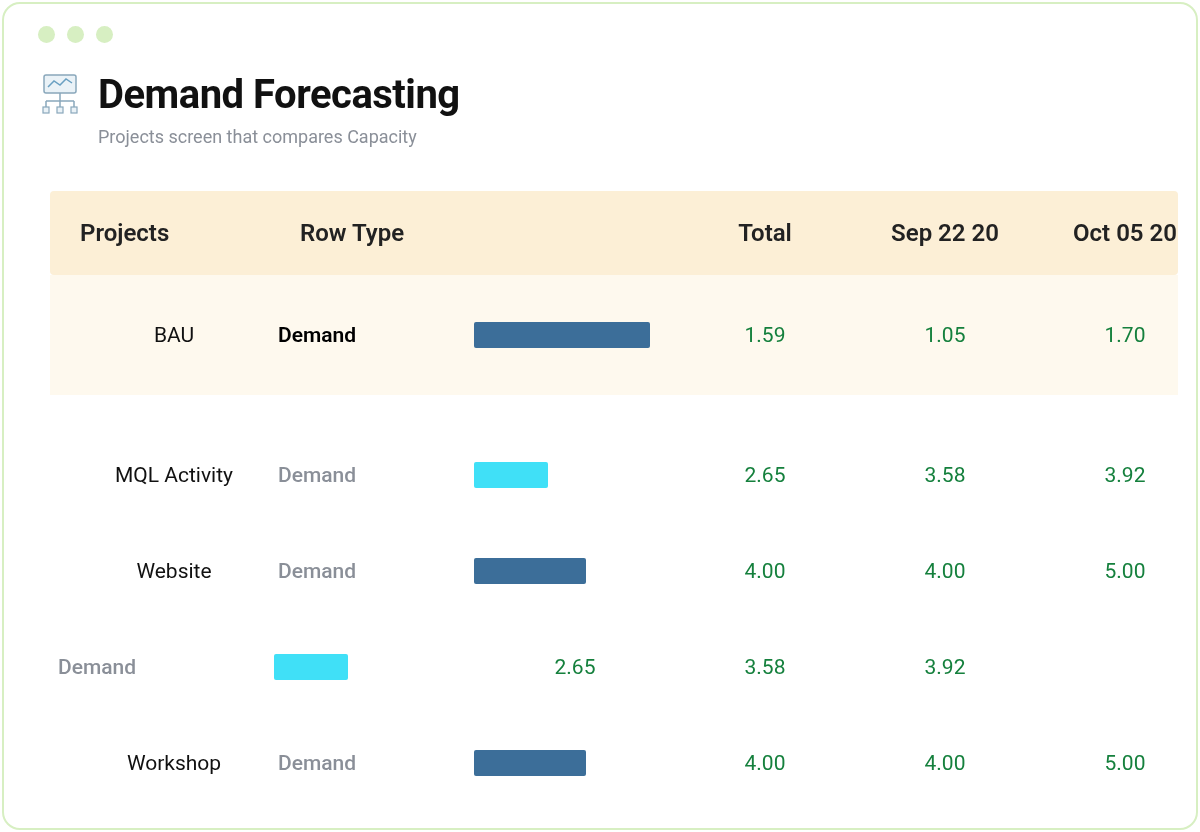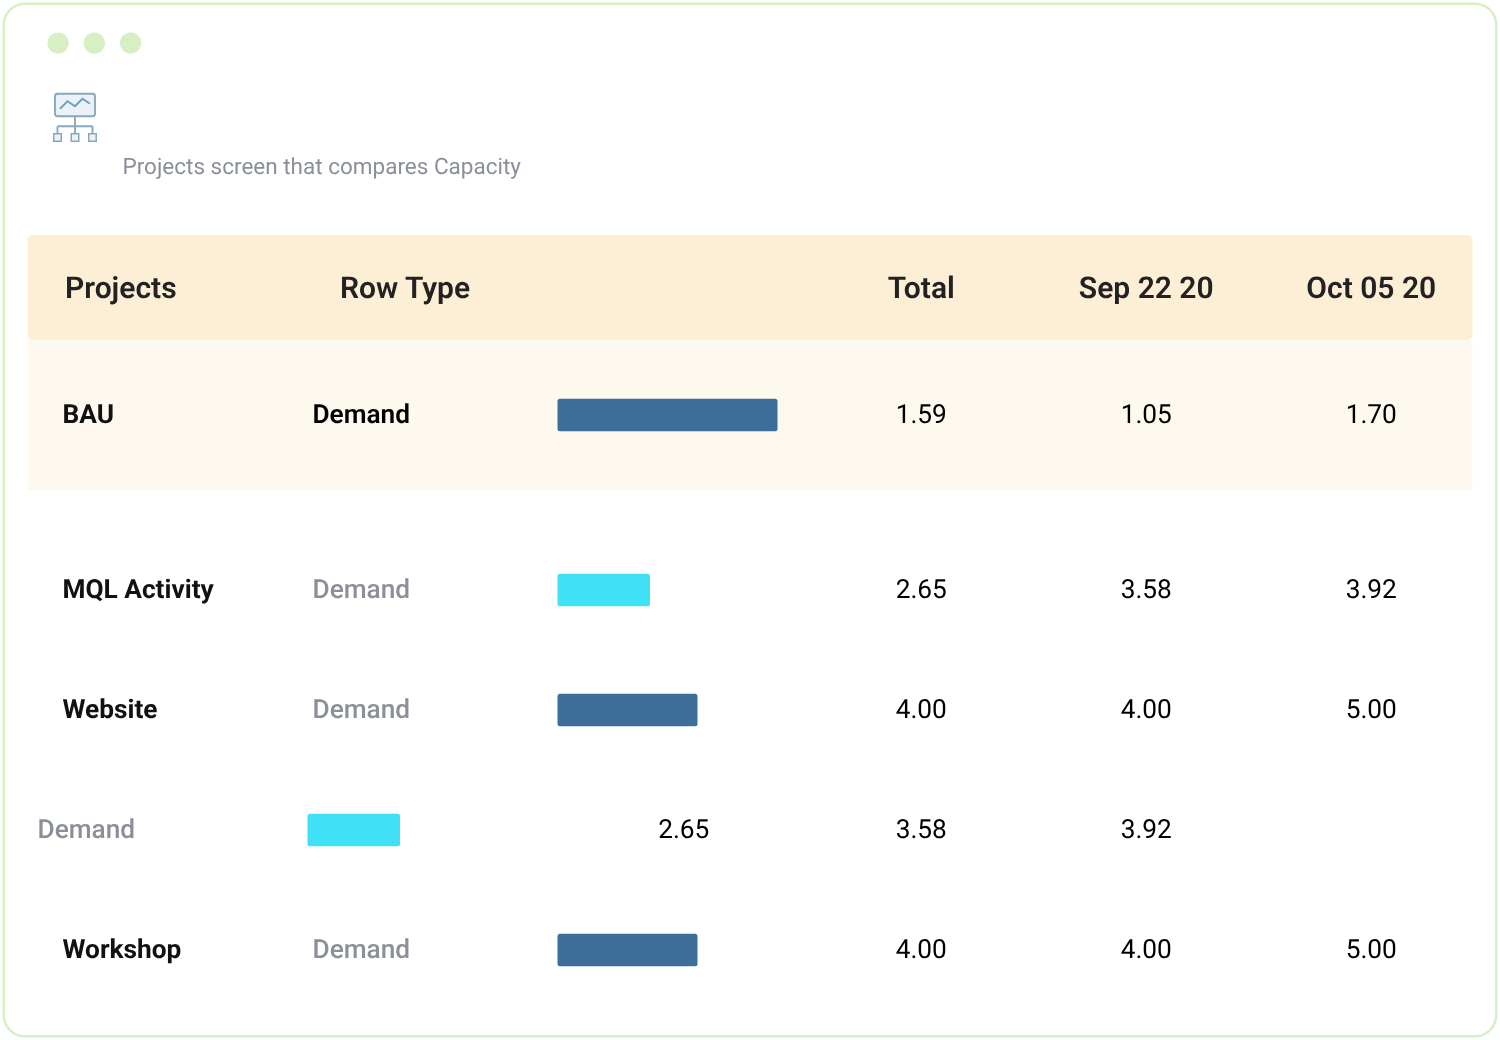--- a/index.html
+++ b/index.html
@@ -53,20 +53,21 @@
     margin-top: 2px;
   }
 
   .table {
     margin: 44px 18px 0 18px;
   }
   .thead, .trow {
     display: grid;
     grid-template-columns: 220px 200px 210px 170px 190px 170px;
     align-items: center;
+    margin-left: 28px;
   }
   .thead {
     background: #fcefd6;
     height: 84px;
     border-radius: 4px;
   }
   .th {
     font-size: 24px;
     font-weight: 600;
     color: #222;
@@ -79,43 +80,43 @@
   }
   .trow.highlight {
     background: #fef9ee;
     height: 120px;
   }
   .cell {
     font-size: 21px;
     text-align: center;
   }
   .cell.project {
-    text-align: left;
+    text-align: center;
     padding-left: 28px;
-    font-weight: 700;
+    font-weight: 400;
     color: #111;
   }
   .cell.rowtype {
     text-align: left;
     padding-left: 8px;
     font-weight: 600;
   }
   .rowtype.muted { color: #8a8f98; font-weight: 500; }
   .bar-cell { display: flex; align-items: center; padding-left: 4px; }
   .bar {
     height: 26px;
     border-radius: 2px;
   }
   .bar.blue { background: #3c6e99; }
   .bar.cyan { background: #40e0f7; }
   .bar.w-full { width: 176px; }
   .bar.w-mid  { width: 112px; }
   .bar.w-short{ width: 74px; }
 
-  .num { color: #000000; }
+  .num { color: #15803d; }
 
   .gap-row { height: 32px; }
 </style>
 </head>
 <body>
 
 <div class="window">
 
   <div class="traffic-lights">
     <div class="dot"></div>
@@ -131,20 +132,21 @@
         <line x1="22" y1="22" x2="22" y2="30" stroke="#89a7bb" stroke-width="1.5"></line>
         <line x1="8" y1="30" x2="36" y2="30" stroke="#89a7bb" stroke-width="1.5"></line>
         <line x1="8" y1="30" x2="8" y2="36" stroke="#89a7bb" stroke-width="1.5"></line>
         <line x1="22" y1="30" x2="22" y2="36" stroke="#89a7bb" stroke-width="1.5"></line>
         <line x1="36" y1="30" x2="36" y2="36" stroke="#89a7bb" stroke-width="1.5"></line>
         <rect x="5" y="36" width="6" height="6" fill="#eaf2f7" stroke="#89a7bb" stroke-width="1.2"></rect>
         <rect x="19" y="36" width="6" height="6" fill="#eaf2f7" stroke="#89a7bb" stroke-width="1.2"></rect>
         <rect x="33" y="36" width="6" height="6" fill="#eaf2f7" stroke="#89a7bb" stroke-width="1.2"></rect>
       </svg>
     </div>
+    <h1 class="title">Demand Forecasting</h1>
   </div>
   <div class="subtitle">Projects screen that compares Capacity</div>
 
   <div class="table">
     <div class="thead">
       <div class="th left">Projects</div>
       <div class="th left">Row Type</div>
       <div class="th"></div>
       <div class="th">Total</div>
       <div class="th">Sep 22 20</div>

